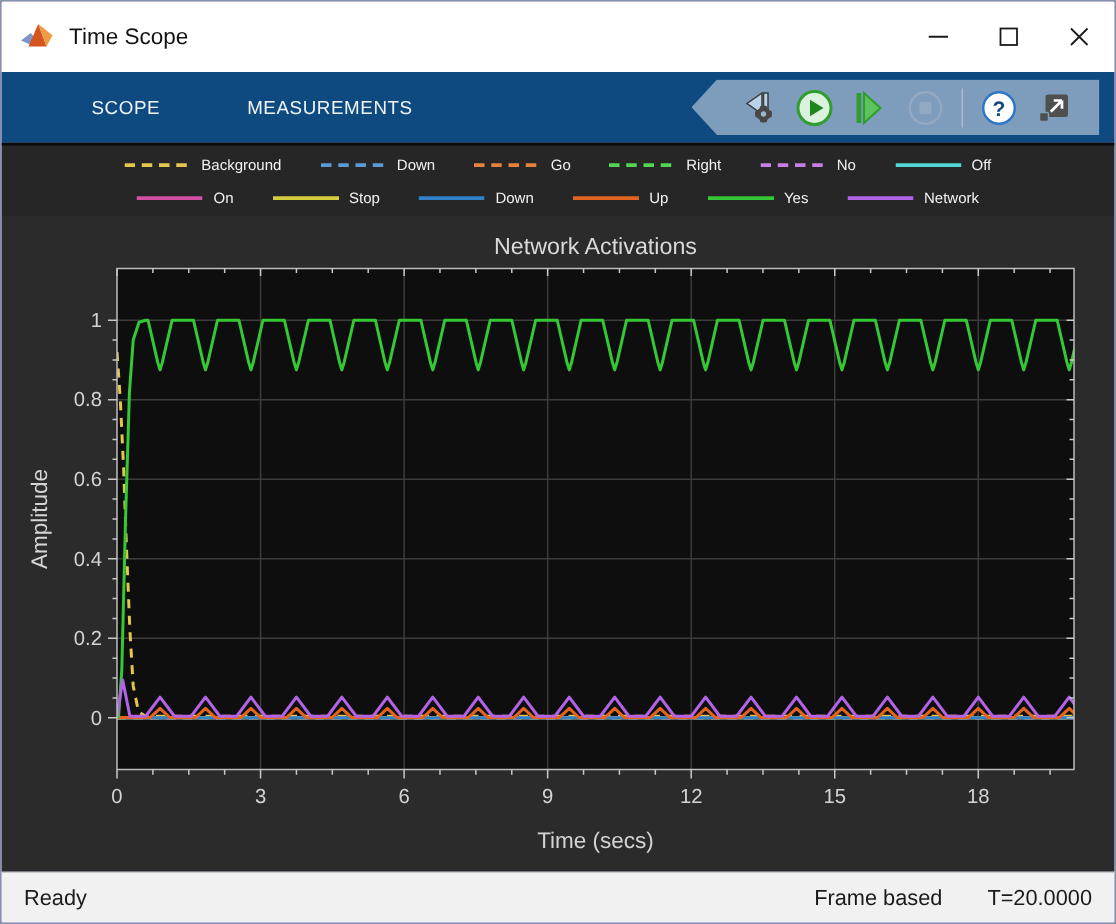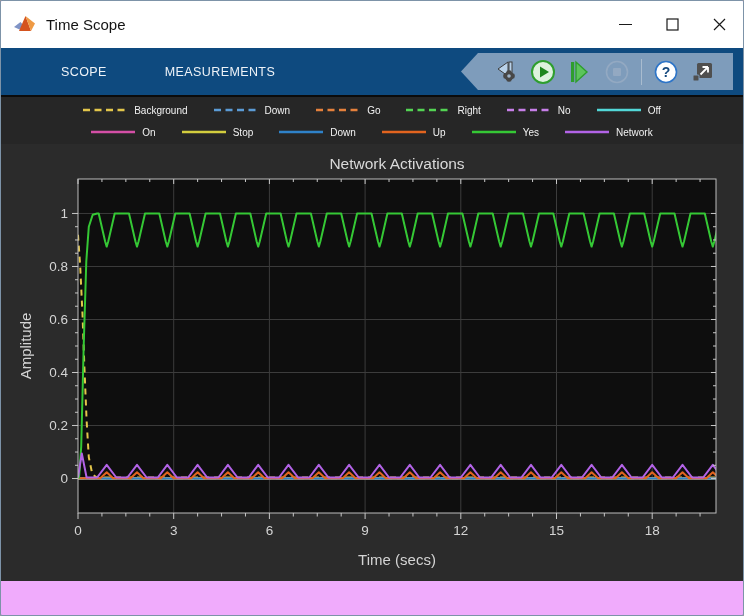--- a/index.html
+++ b/index.html
@@ -390,14 +390,21 @@
           <text x="67" y="179.9920634920635" text-anchor="end">0.6</text>
           <text x="67" y="126.97619047619044" text-anchor="end">0.8</text>
           <text x="67" y="73.96031746031744" text-anchor="end">1</text>
         </g>
         <text x="396" y="25" text-anchor="middle" fill="#d9d9d9" font-family="Liberation Sans, sans-serif" font-size="15.5">Network Activations</text>
         <text x="396" y="421" text-anchor="middle" fill="#d4d4d4" font-family="Liberation Sans, sans-serif" font-size="15">Time (secs)</text>
         <text x="30" y="202" text-anchor="middle" fill="#d4d4d4" font-family="Liberation Sans, sans-serif" font-size="15" transform="rotate(-90 30 202)">Amplitude</text>
       </svg>
   </div>
 
+  <div class="status">
+    <span>Ready</span>
+    <div class="status-right">
+      <span>Frame based</span>
+      <span>T=20.0000</span>
+    </div>
+  </div>
 
 </div>
 
 </body></html>

